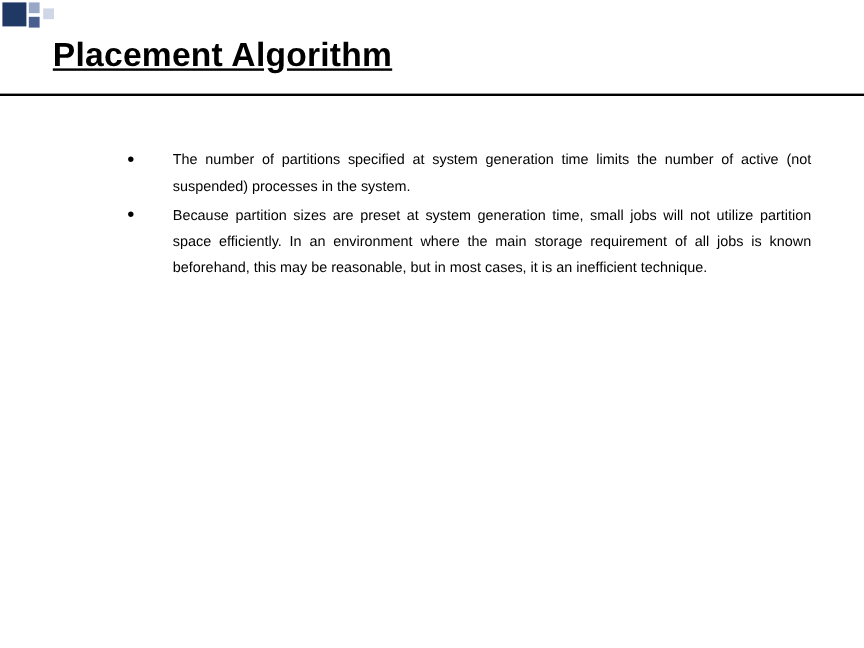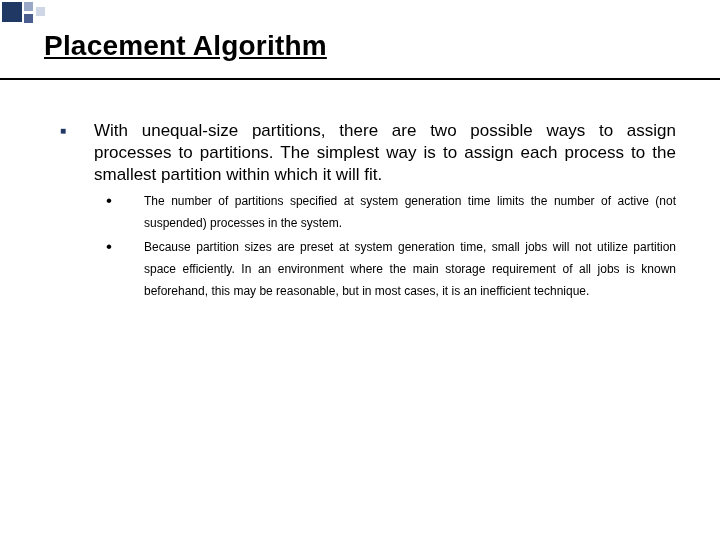--- a/index.html
+++ b/index.html
@@ -35,24 +35,20 @@
   </div>
 
   <div class="title-wrap">
     <div class="title">Placement Algorithm</div>
   </div>
   <div class="title-rule"></div>
 
   <div class="content">
 
 
-    <div class="bullet-item">
-      <span class="bullet-marker"></span>
-      <span class="bullet-text">With unequal-size partitions, there are two possible ways to assign processes to partitions. The simplest way is to assign each process to the smallest partition within which it will fit.</span>
-    </div>
 
 
     <div class="sub-list">
       <div class="sub-item">
         <span class="sub-marker">•</span>
         <span class="sub-text">The number of partitions specified at system generation time limits the number of active (not suspended) processes in the system.</span>
       </div>
       <div class="sub-item">
         <span class="sub-marker">•</span>
         <span class="sub-text">Because partition sizes are preset at system generation time, small jobs will not utilize partition space efficiently. In an environment where the main storage requirement of all jobs is known beforehand, this may be reasonable, but in most cases, it is an inefficient technique.</span>

